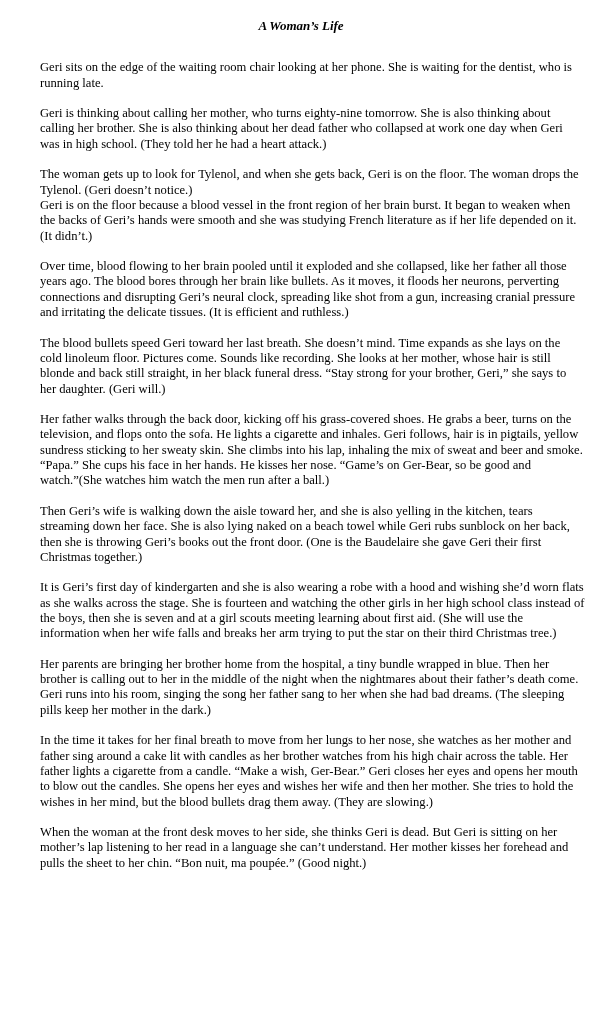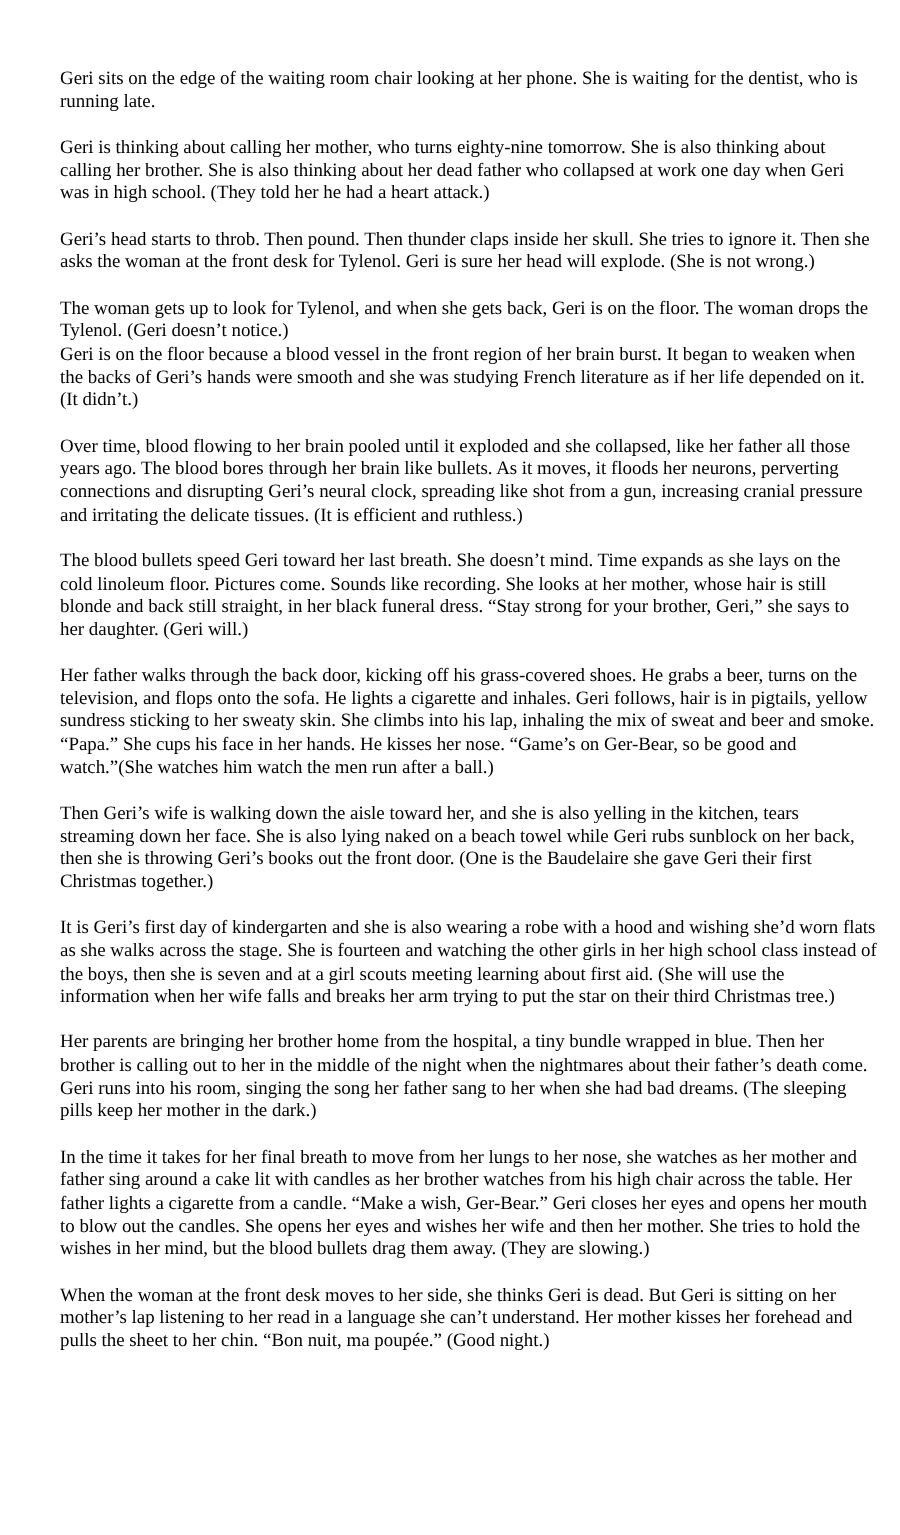--- a/index.html
+++ b/index.html
@@ -33,24 +33,24 @@
   .para {
     margin: 0 0 15.3px 0;
     white-space: pre-line;
     text-align: left;
   }
 </style>
 </head>
 <body>
 
 <div class="page">
+  <h1 class="doc-title">A Woman’s Life</h1>
   <div class="body-text">
     <p class="para">Geri sits on the edge of the waiting room chair looking at her phone. She is waiting for the dentist, who is running late.</p>
     <p class="para">Geri is thinking about calling her mother, who turns eighty-nine tomorrow. She is also thinking about calling her brother. She is also thinking about her dead father who collapsed at work one day when Geri was in high school. (They told her he had a heart attack.)</p>
-    <p class="para">Geri’s head starts to throb. Then pound. Then thunder claps inside her skull. She tries to ignore it. Then she asks the woman at the front desk for Tylenol. Geri is sure her head will explode. (She is not wrong.)</p>
     <p class="para">The woman gets up to look for Tylenol, and when she gets back, Geri is on the floor. The woman drops the Tylenol. (Geri doesn’t notice.)
 Geri is on the floor because a blood vessel in the front region of her brain burst. It began to weaken when the backs of Geri’s hands were smooth and she was studying French literature as if her life depended on it. (It didn’t.)</p>
     <p class="para">Over time, blood flowing to her brain pooled until it exploded and she collapsed, like her father all those years ago. The blood bores through her brain like bullets. As it moves, it floods her neurons, perverting connections and disrupting Geri’s neural clock, spreading like shot from a gun, increasing cranial pressure and irritating the delicate tissues. (It is efficient and ruthless.)</p>
     <p class="para">The blood bullets speed Geri toward her last breath. She doesn’t mind. Time expands as she lays on the cold linoleum floor. Pictures come. Sounds like recording. She looks at her mother, whose hair is still blonde and back still straight, in her black funeral dress. “Stay strong for your brother, Geri,” she says to her daughter. (Geri will.)</p>
     <p class="para">Her father walks through the back door, kicking off his grass-covered shoes. He grabs a beer, turns on the television, and flops onto the sofa. He lights a cigarette and inhales. Geri follows, hair is in pigtails, yellow sundress sticking to her sweaty skin. She climbs into his lap, inhaling the mix of sweat and beer and smoke. “Papa.” She cups his face in her hands. He kisses her nose. “Game’s on Ger-Bear, so be good and watch.”(She watches him watch the men run after a ball.)</p>
     <p class="para">Then Geri’s wife is walking down the aisle toward her, and she is also yelling in the kitchen, tears streaming down her face. She is also lying naked on a beach towel while Geri rubs sunblock on her back, then she is throwing Geri’s books out the front door. (One is the Baudelaire she gave Geri their first Christmas together.)</p>
     <p class="para">It is Geri’s first day of kindergarten and she is also wearing a robe with a hood and wishing she’d worn flats as she walks across the stage. She is fourteen and watching the other girls in her high school class instead of the boys, then she is seven and at a girl scouts meeting learning about first aid. (She will use the information when her wife falls and breaks her arm trying to put the star on their third Christmas tree.)</p>
     <p class="para">Her parents are bringing her brother home from the hospital, a tiny bundle wrapped in blue. Then her brother is calling out to her in the middle of the night when the nightmares about their father’s death come. Geri runs into his room, singing the song her father sang to her when she had bad dreams. (The sleeping pills keep her mother in the dark.)</p>
     <p class="para">In the time it takes for her final breath to move from her lungs to her nose, she watches as her mother and father sing around a cake lit with candles as her brother watches from his high chair across the table. Her father lights a cigarette from a candle. “Make a wish, Ger-Bear.” Geri closes her eyes and opens her mouth to blow out the candles. She opens her eyes and wishes her wife and then her mother. She tries to hold the wishes in her mind, but the blood bullets drag them away. (They are slowing.)</p>
     <p class="para">When the woman at the front desk moves to her side, she thinks Geri is dead. But Geri is sitting on her mother’s lap listening to her read in a language she can’t understand. Her mother kisses her forehead and pulls the sheet to her chin. “Bon nuit, ma poupée.” (Good night.)</p>

